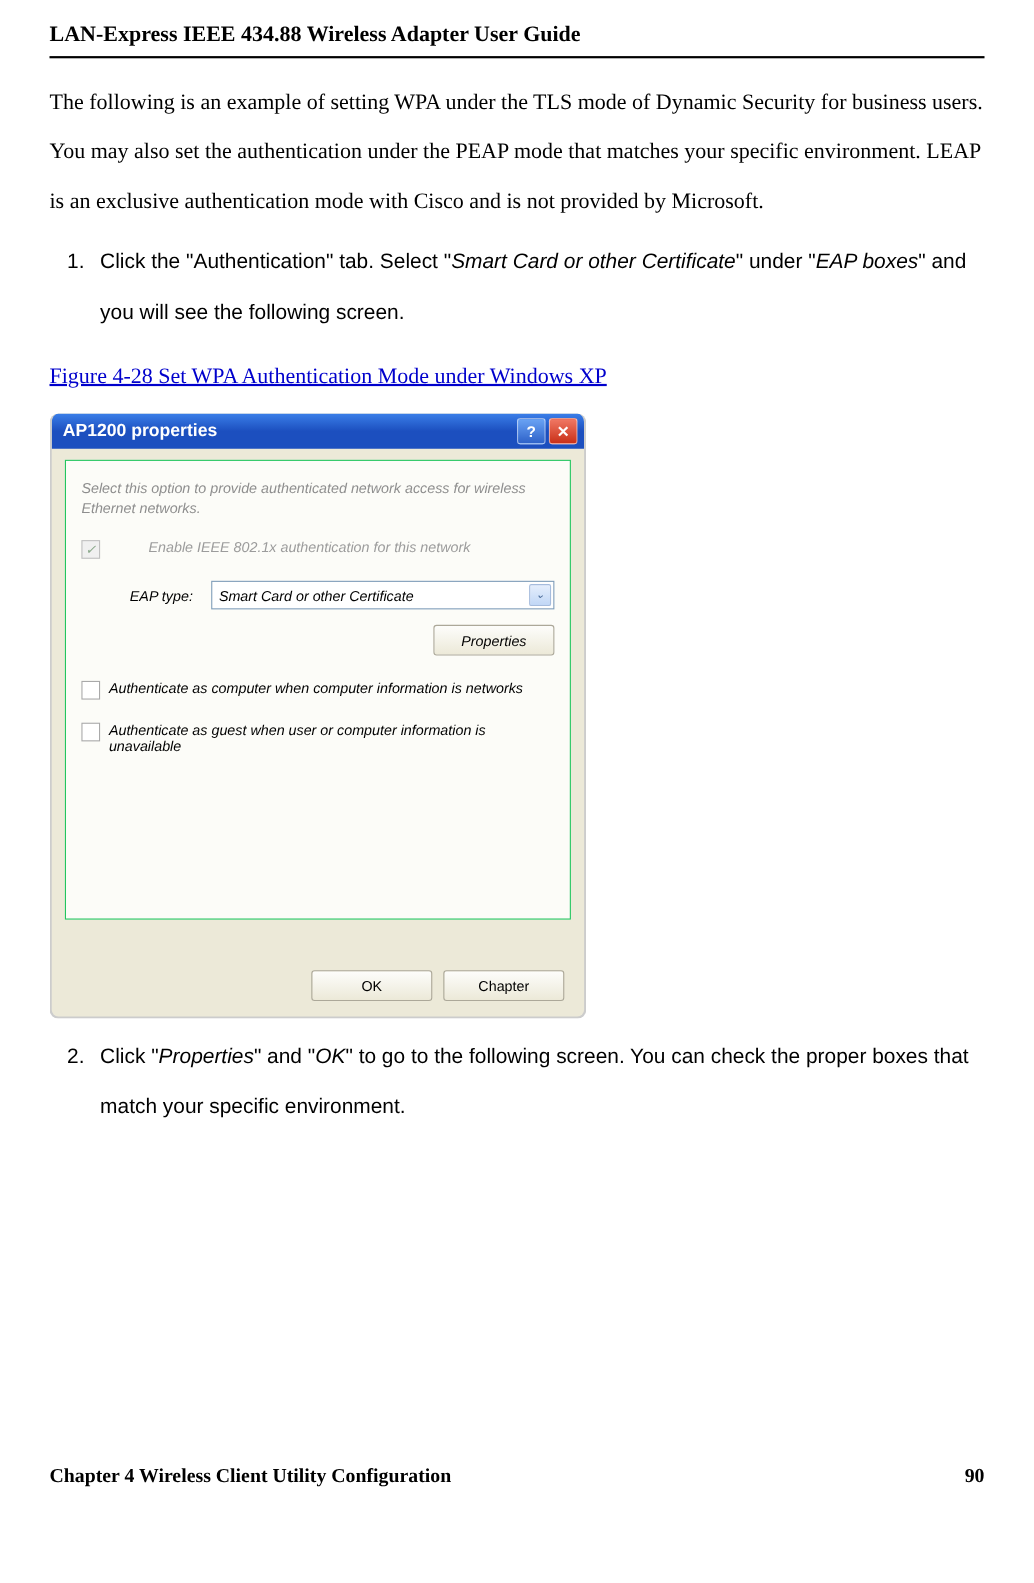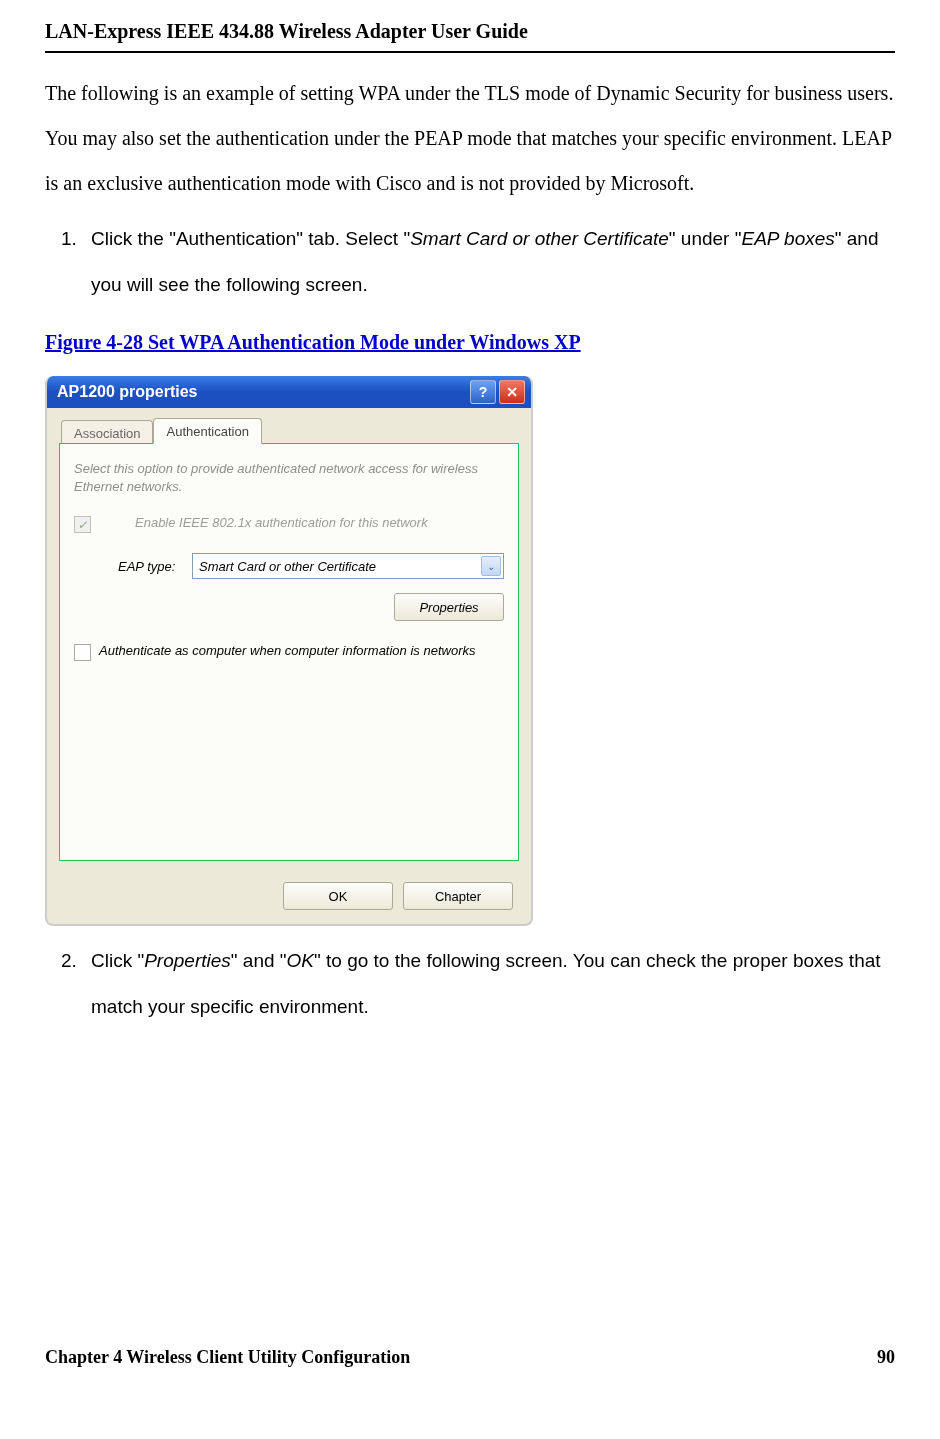--- a/index.html
+++ b/index.html
@@ -43,28 +43,28 @@
   }
   .list-item .num {
     display: inline-block;
     width: 30px;
     text-indent: 0;
   }
   .italic { font-style: italic; }
   .figure-caption {
     font-family: "Times New Roman", serif;
     font-size: 20px;
-    font-weight: bold;
+    font-weight: normal;
     color: #0000cc;
     text-decoration: underline;
     margin: 24px 0 22px 0;
   }
   .footer {
     position: absolute;
-    bottom: 22px;
+    bottom: 38px;
     left: 45px;
     right: 45px;
     font-weight: bold;
     font-size: 18px;
     display: flex;
     justify-content: space-between;
   }
   
   .dialog {
     width: 488px;
@@ -252,24 +252,20 @@
 
   <div class="dialog">
     <div class="titlebar">
       <span>AP1200 properties</span>
       <div class="titlebar-buttons">
         <div class="tb-btn tb-help">?</div>
         <div class="tb-btn tb-close">✕</div>
       </div>
     </div>
     <div class="dialog-body">
-      <div class="tabs">
-        <div class="tab inactive">Association</div>
-        <div class="tab active">Authentication</div>
-      </div>
       <div class="tab-panel">
         <div class="desc-text">Select this option to provide authenticated network access for wireless Ethernet networks.</div>
 
         <div class="chk-row">
           <div class="chk disabled">
             <span class="mark">✓</span>
           </div>
           <span class="chk-label disabled">Enable IEEE 802.1x authentication for this network</span>
         </div>
 
@@ -283,20 +279,24 @@
 
         <div class="prop-row">
           <span class="xp-btn">Properties</span>
         </div>
 
         <div class="chk-row">
           <div class="chk"></div>
           <span class="chk-label">Authenticate as computer when computer information is networks</span>
         </div>
 
+        <div class="chk-row">
+          <div class="chk"></div>
+          <span class="chk-label">Authenticate as guest when user or computer information is unavailable</span>
+        </div>
       </div>
 
       <div class="btnrow">
         <span class="xp-btn">OK</span>
         <span class="xp-btn">Chapter</span>
       </div>
     </div>
   </div>
 
   <div class="list-item">

